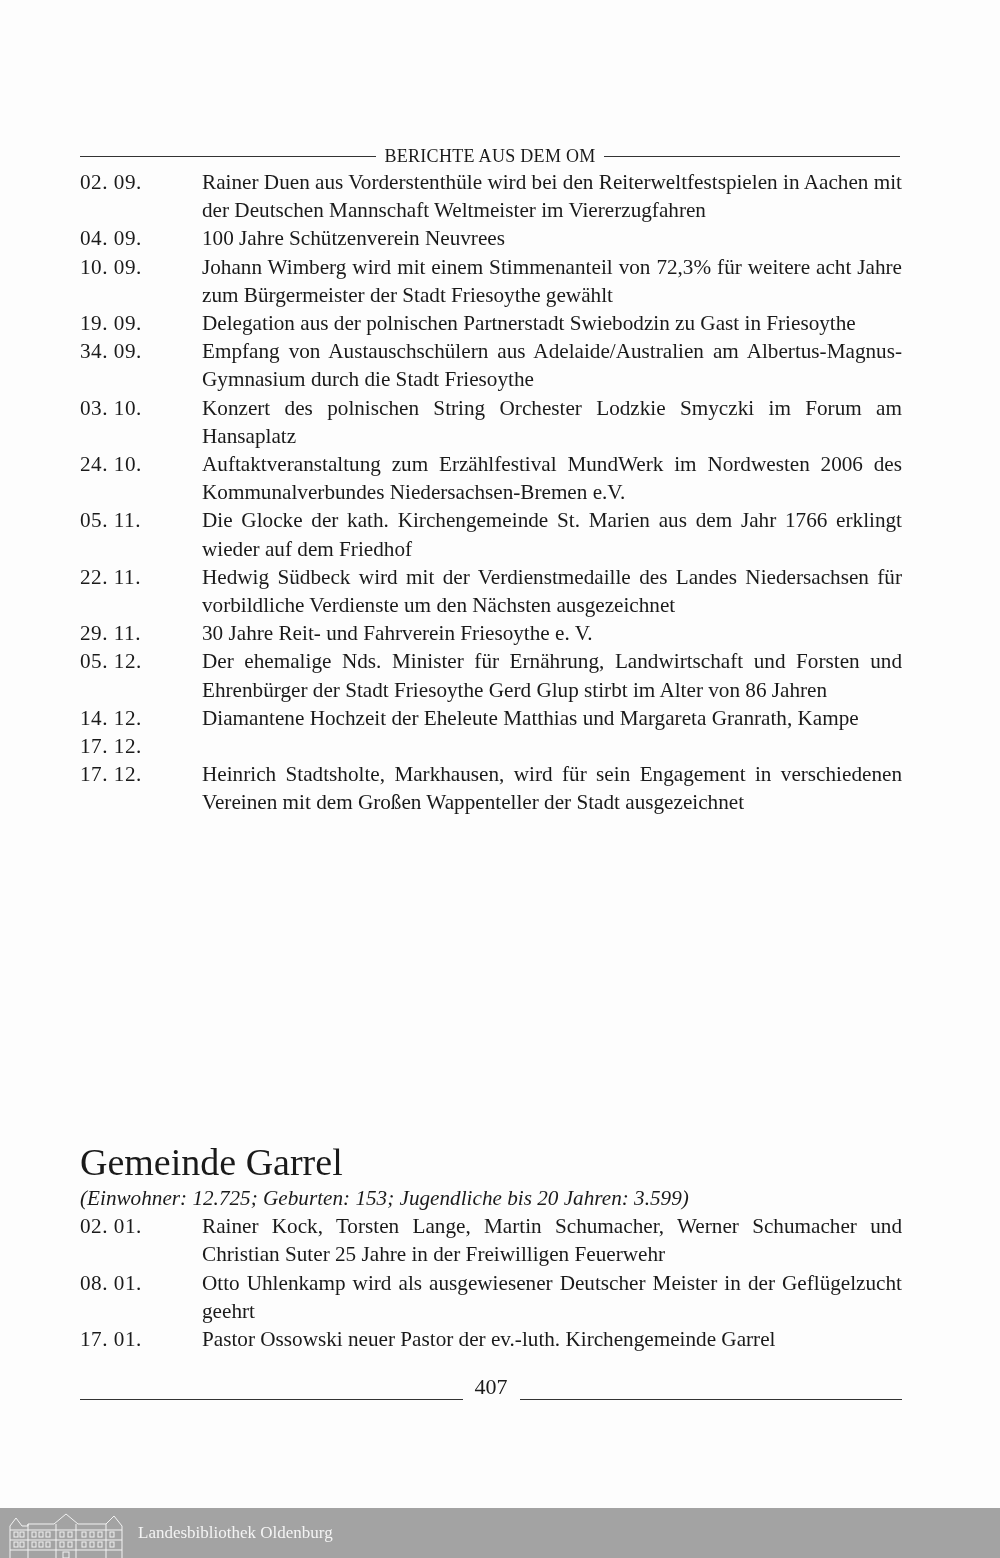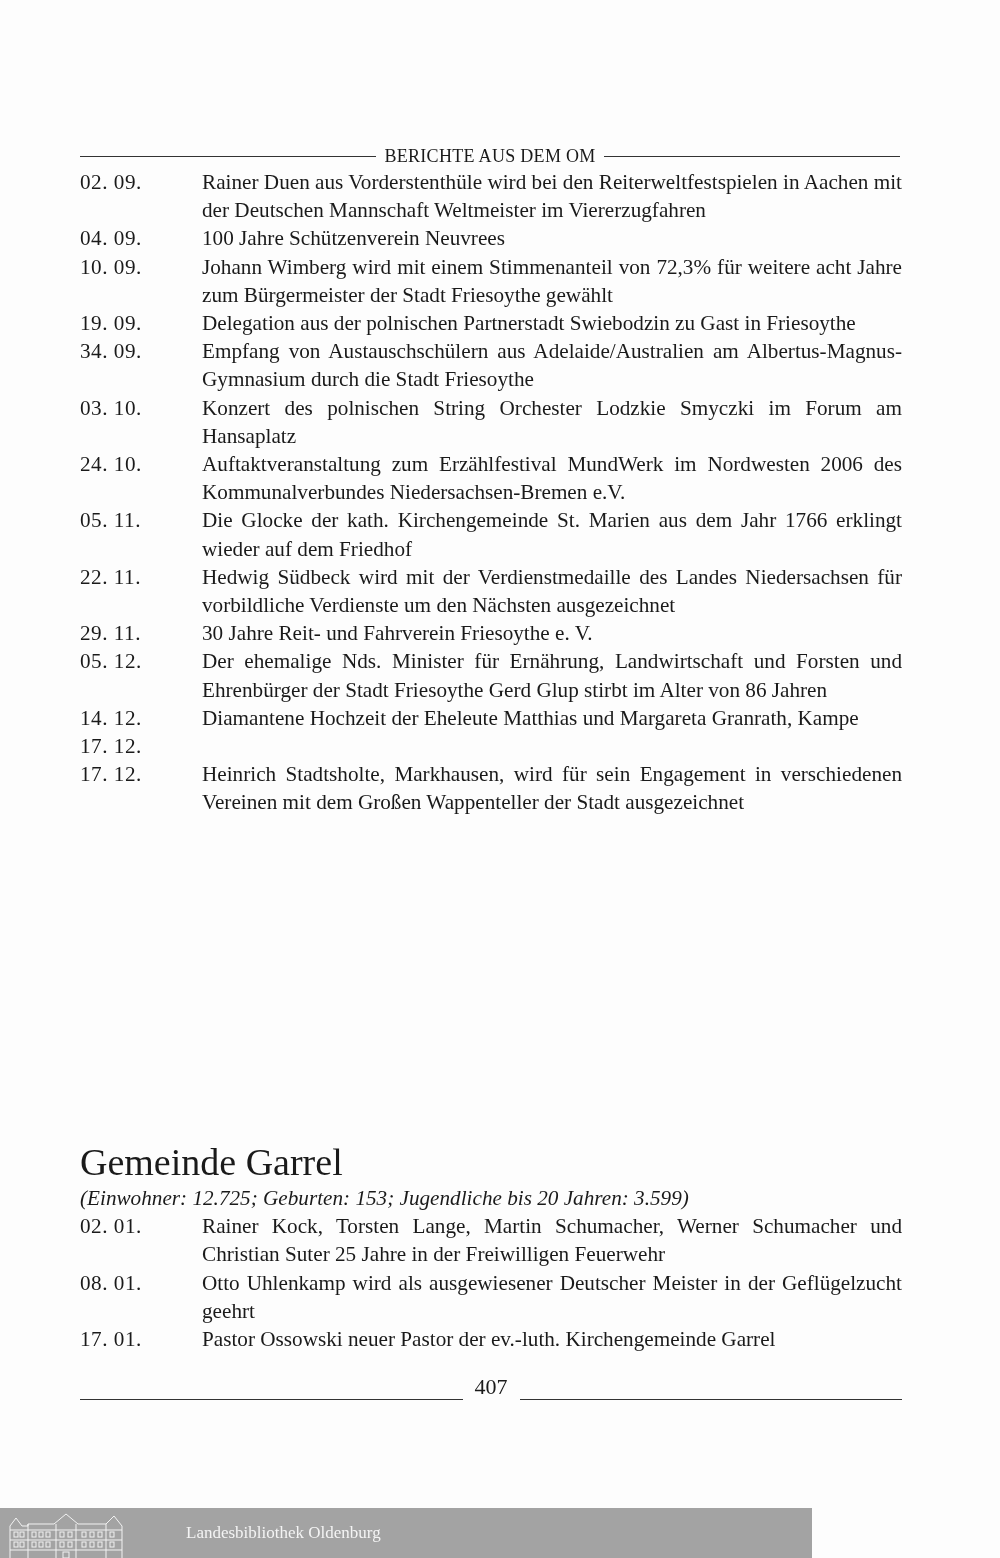--- a/index.html
+++ b/index.html
@@ -20,22 +20,22 @@
     .entry .text { flex: 1; text-align: justify; }
     .section { position: absolute; left: 80px; top: 1140px; width: 822px; }
     .section-title { font-size: 38px; line-height: 44px; margin: 0; font-weight: normal; }
     .section-stats { font-size: 21.2px; line-height: 28.2px; font-style: italic; }
     .footer-rule {
       position: absolute; left: 80px; top: 1370px; width: 822px; height: 30px;
       display: flex; align-items: flex-end;
     }
     .page-number { padding: 0 12px; font-size: 22px; }
     .bottom-bar {
-      position: absolute; left: 0; top: 1508px; width: 812px; height: 50px;
-      background: #a3a3a3; display: flex; align-items: center; gap: 48px;
+      position: absolute; left: 0; top: 1508px; width: 1000px; height: 50px;
+      background: #a3a3a3; display: flex; align-items: center;
     }
     .logo { width: 122px; height: 46px; margin-left: 6px; margin-top: 4px; }
     .bar-label { color: #f4f4f4; font-size: 17px; margin-left: 10px; }
   </style>
 </head>
 <body>
 
 <div class="header">
   <div class="rule"></div>
   <div class="header-title">BERICHTE AUS DEM OM</div>

